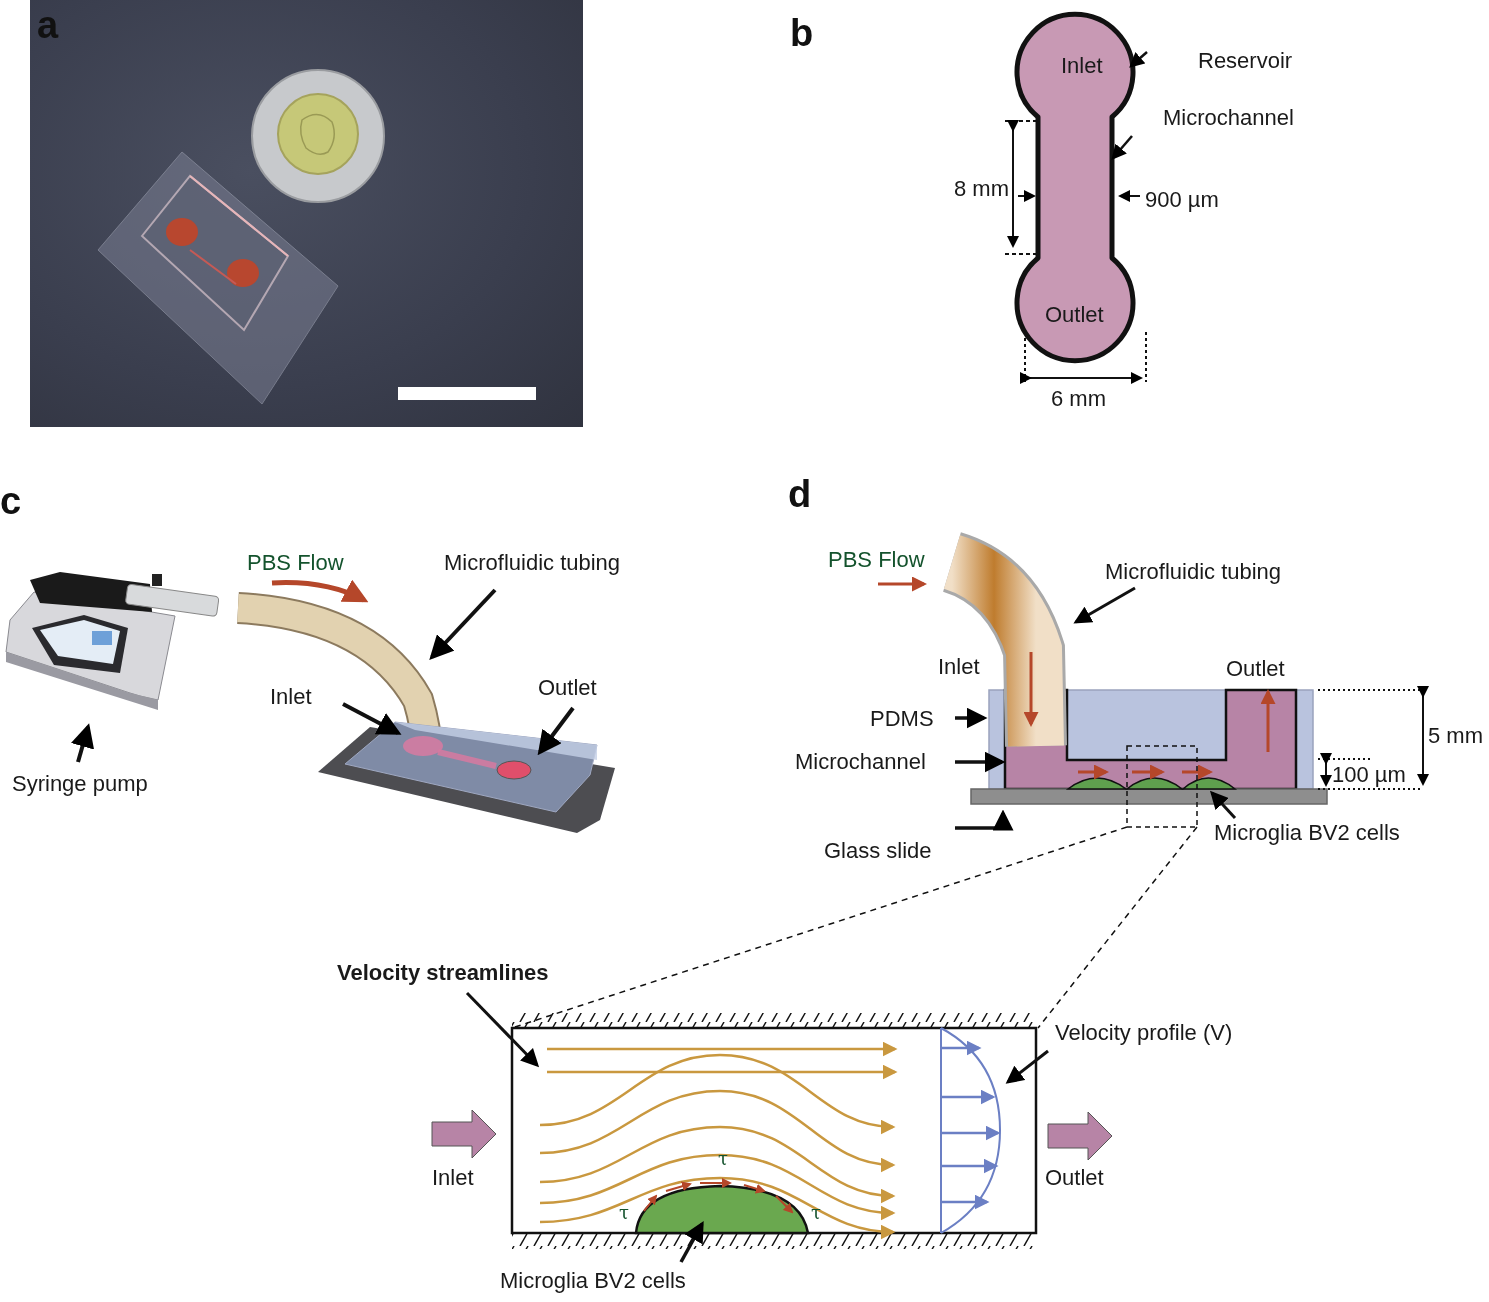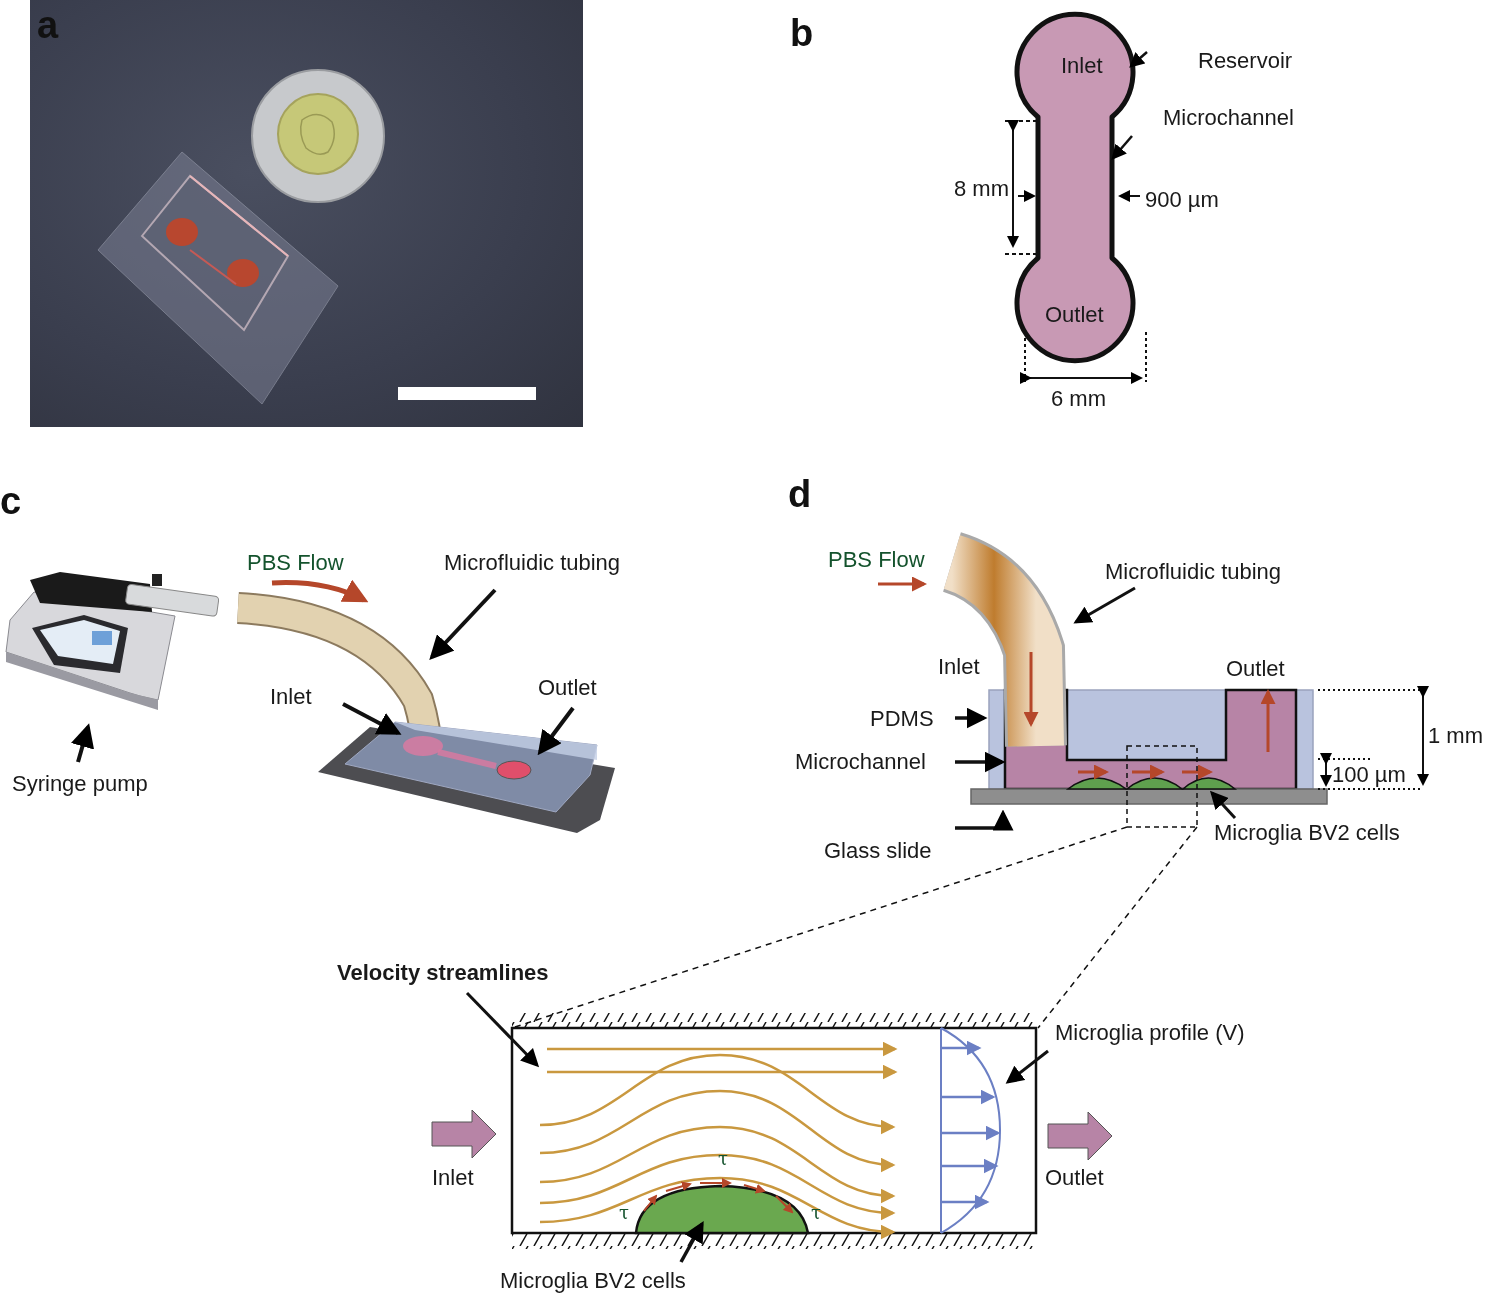--- a/index.html
+++ b/index.html
@@ -214,23 +214,23 @@
 
 <div class="panel-letter" style="left:788px;top:475px;">d</div>
 <div class="lbl red" style="left:828px;top:549px;">PBS Flow</div>
 <div class="lbl" style="left:1105px;top:561px;">Microfluidic tubing</div>
 <div class="lbl" style="left:938px;top:656px;">Inlet</div>
 <div class="lbl" style="left:1226px;top:658px;">Outlet</div>
 <div class="lbl" style="left:870px;top:708px;">PDMS</div>
 <div class="lbl" style="left:795px;top:751px;">Microchannel</div>
 <div class="lbl" style="left:824px;top:816px;margin-top:24px;">Glass slide</div>
 <div class="lbl" style="left:1214px;top:822px;">Microglia BV2 cells</div>
-<div class="lbl" style="left:1428px;top:725px;">1 mm</div>
+<div class="lbl" style="left:1428px;top:725px;">5 mm</div>
 <div class="lbl" style="left:1332px;top:764px;">100 µm</div>
 
 <div class="lbl" style="left:337px;top:962px;font-weight:bold;">Velocity streamlines</div>
-<div class="lbl" style="left:1055px;top:1022px;">Microglia profile (V)</div>
+<div class="lbl" style="left:1055px;top:1022px;">Velocity profile (V)</div>
 <div class="lbl" style="left:432px;top:1167px;">Inlet</div>
 <div class="lbl" style="left:1045px;top:1167px;">Outlet</div>
 <div class="lbl" style="left:500px;top:1270px;">Microglia BV2 cells</div>
 <div class="lbl red" style="left:718px;top:1150px;font-family:'DejaVu Serif',serif;font-size:18px;">τ</div>
 <div class="lbl red" style="left:619px;top:1204px;font-family:'DejaVu Serif',serif;font-size:18px;">τ</div>
 <div class="lbl red" style="left:811px;top:1204px;font-family:'DejaVu Serif',serif;font-size:18px;">τ</div>
 
 </body></html>

